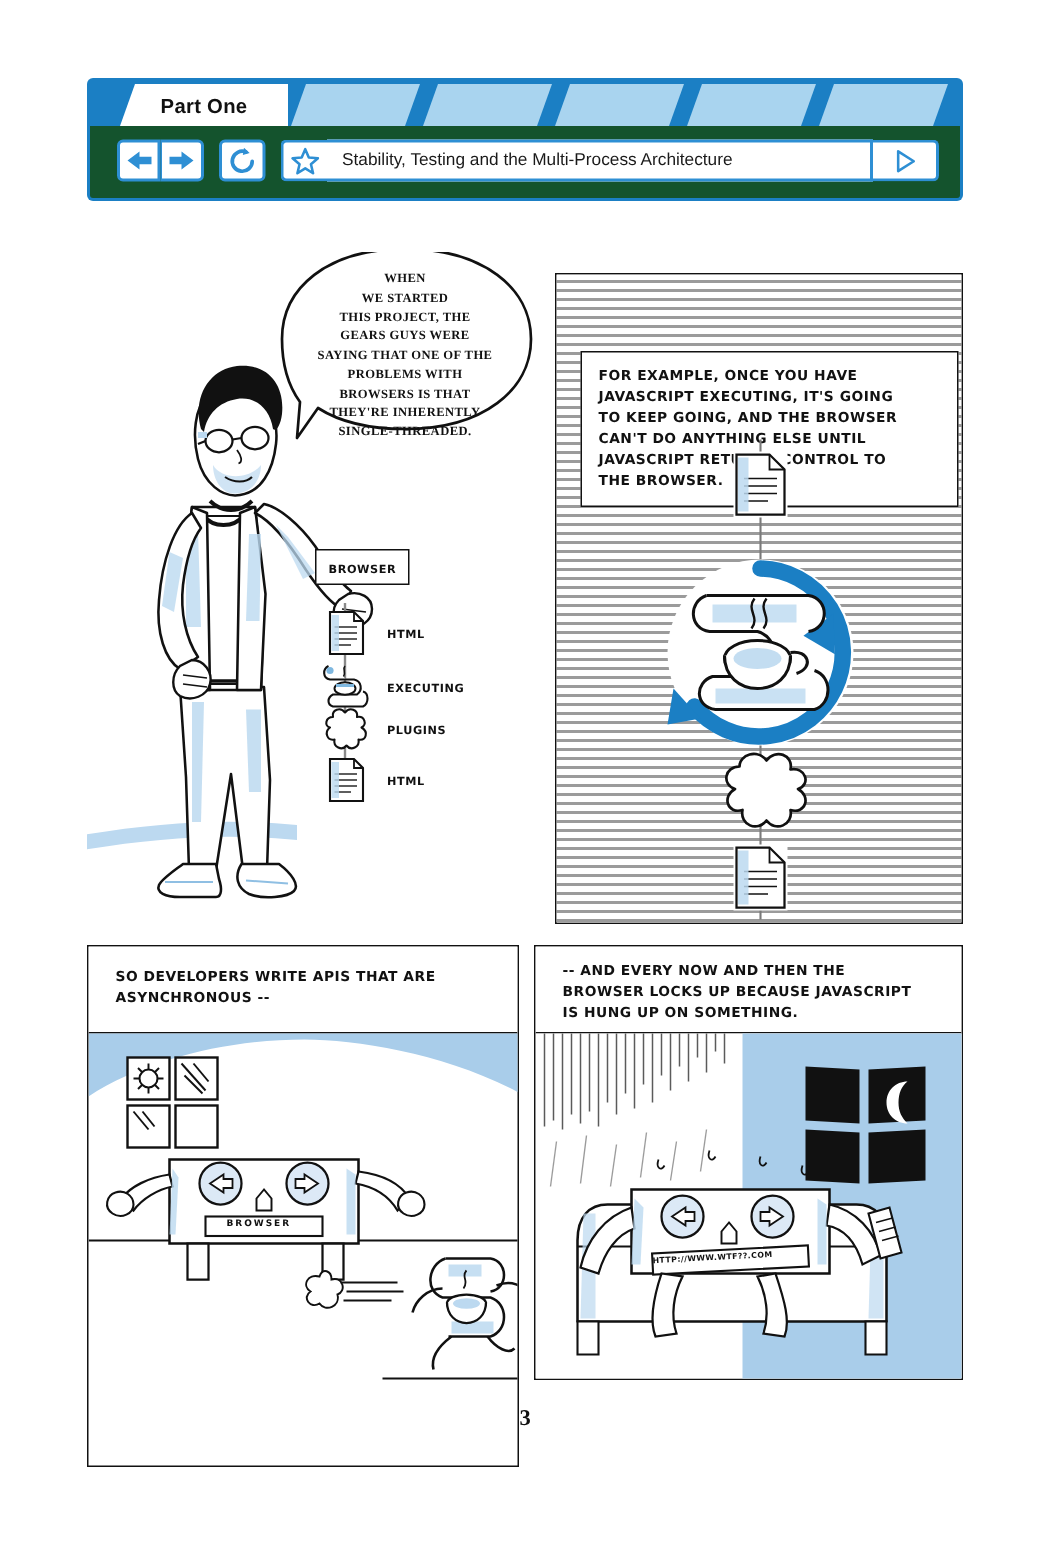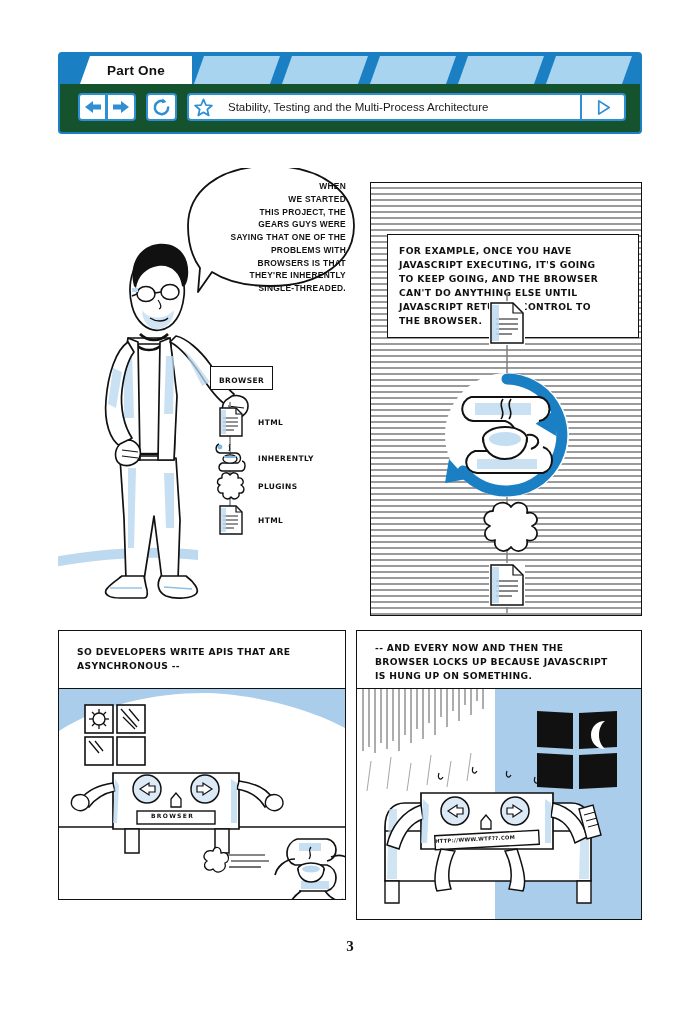--- a/index.html
+++ b/index.html
@@ -41,33 +41,33 @@
   .urltext{font-size:11.5px;color:#1a1a1a;padding-left:10px;
      font-family:"Liberation Sans",sans-serif;white-space:nowrap;overflow:hidden;}
   .go-box{position:absolute;left:522px;top:9px;width:44px;height:28px;
      border:2px solid #2e8fd4;border-left:none;background:#fff;box-sizing:border-box;
      border-radius:0 4px 4px 0;display:flex;align-items:center;justify-content:center;}
 
   
   .panel{position:absolute;border:1.6px solid #111;background:#fff;box-sizing:border-box;overflow:hidden;}
   #panel1{left:58px;top:168px;width:300px;height:448px;border:none;}
   #panel2{left:370px;top:182px;width:272px;height:434px;}
-  #panel3{left:58px;top:630px;width:288px;height:270px;}
+  #panel3{left:58px;top:630px;width:288px;height:348px;}
   #panel4{left:356px;top:630px;width:286px;height:290px;}
 
   .stripes{position:absolute;left:0;top:0;width:100%;height:100%;
     background:repeating-linear-gradient(180deg,#ffffff 0px,#ffffff 4px,#9b9b9b 4px,#9b9b9b 6px);}
 
   .caption{position:absolute;background:#fff;border:1.5px solid #111;
     padding:9px 11px;box-sizing:border-box;}
   .ctext{font-family:"DejaVu Sans",sans-serif;font-size:9.2px;font-weight:bold;
     color:#111;line-height:1.52;letter-spacing:.35px;white-space:pre-line;}
 
-  .bubble-text{font-family:Liberation Sans, sans-serif;font-weight:bold;
-    color:#111;letter-spacing:.3px;white-space:pre-line;text-align:right;}
+  .bubble-text{font-family:Liberation Serif, serif;font-weight:bold;
+    color:#111;letter-spacing:.3px;white-space:pre-line;text-align:center;}
 
   .lbl{font-family:"DejaVu Sans",sans-serif;font-weight:bold;color:#111;
      letter-spacing:.4px;}
 
   .pagenum{position:absolute;left:0;top:938px;width:700px;text-align:center;
     font-family:"Liberation Serif",serif;font-size:15px;color:#111;font-weight:bold;}
 </style>
 </head>
 <body>
 
@@ -253,21 +253,21 @@
               <path d="M21,144 L36,144"></path>
               <path d="M21,148 L32,148"></path>
             </g>
           <path d="M19,128 L24,128 L24,152 L19,152 Z" fill="#bcd9f0" opacity=".8"></path>
         </g>
       </svg>
       <div style="position:absolute;left:8px;top:-14px;border:1.5px solid #111;background:#fff;padding:2px 8px;">
         <span class="lbl" style="font-size:7.5px;">BROWSER</span>
       </div>
       <span class="lbl" style="position:absolute;left:56px;top:38px;font-size:7.5px;">HTML</span>
-      <span class="lbl" style="position:absolute;left:56px;top:74px;font-size:7.5px;">INHERENTLY</span>
+      <span class="lbl" style="position:absolute;left:56px;top:74px;font-size:7.5px;">EXECUTING</span>
       <span class="lbl" style="position:absolute;left:56px;top:102px;font-size:7.5px;">PLUGINS</span>
       <span class="lbl" style="position:absolute;left:56px;top:136px;font-size:7.5px;">HTML</span>
     </div>
   </div>
 
   <div class="panel" id="panel2">
     <div class="stripes"></div>
 
     <div class="caption" style="left:16px;top:14px;width:252px;margin-top:37px;">
       <div class="ctext">FOR EXAMPLE, ONCE YOU HAVE

